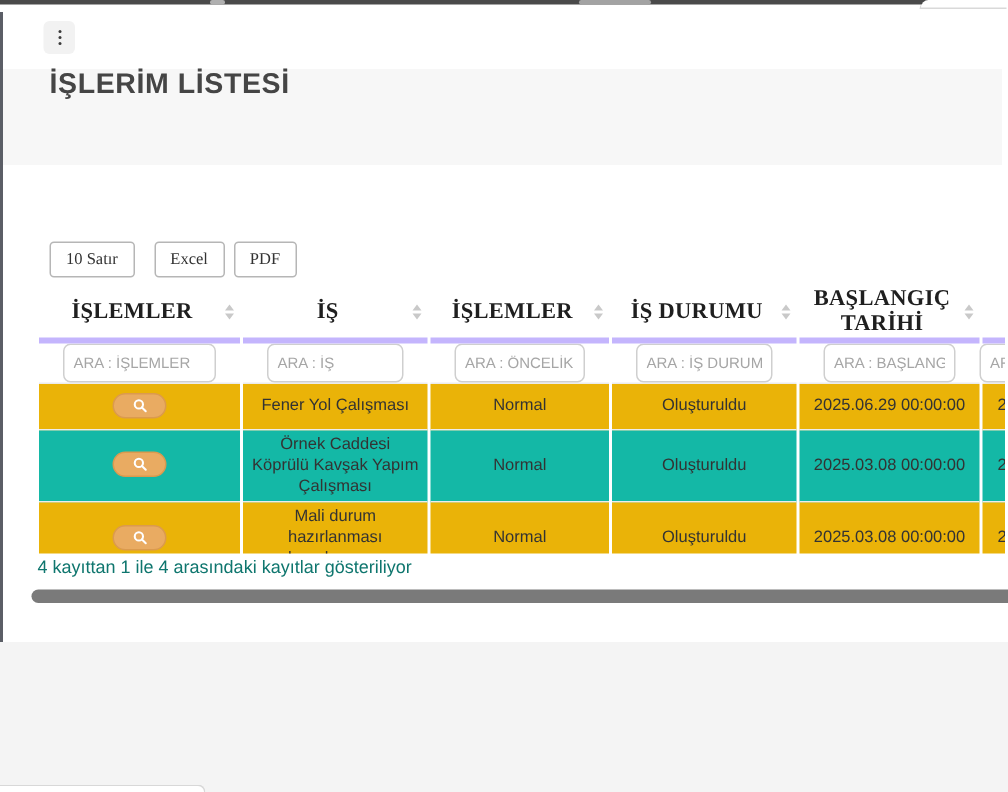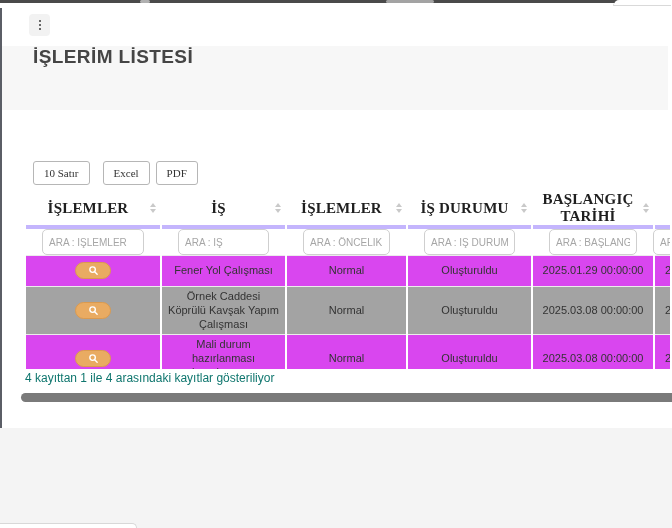--- a/index.html
+++ b/index.html
@@ -37,22 +37,22 @@
   .table-wrap{position:absolute;top:191px;left:24px;width:646px;height:178px;overflow:hidden;}
   table{border-collapse:separate;border-spacing:2px 0;table-layout:fixed;width:741px;}
   th{font-size:15px;font-weight:bold;color:#1f1f1f;text-align:center;letter-spacing:.2px;border-bottom:4px solid #c4b5fd;position:relative;padding:0 14px 0 4px;height:27px;cursor:pointer;background:#fff;font-family:Liberation Serif, serif;}
   .sort-icon{position:absolute;right:4px;top:50%;transform:translateY(-50%);display:flex;flex-direction:column;gap:2px;align-items:center;}
   .sort-icon .up{width:0;height:0;border-left:3.5px solid transparent;border-right:3.5px solid transparent;border-bottom:4px solid #c9c9c9;}
   .sort-icon .dn{width:0;height:0;border-left:3.5px solid transparent;border-right:3.5px solid transparent;border-top:4px solid #c9c9c9;}
   tr.filter-row td{height:27px;text-align:center;vertical-align:middle;border-bottom:1px solid #ececec;background:#fff;}
   .filter-input{width:calc(100% - 32px);height:20px;border:1px solid #cfcfcf;border-radius:5px;font-family:"Liberation Sans",sans-serif;font-size:10px;color:#444;padding:12px 6px;text-align:left;outline:none;background:#fff;}
   .filter-input::placeholder{color:#a6a6a6;}
   td.cell{font-size:11px;color:#333;text-align:center;vertical-align:middle;padding:3px 5px;line-height:1.25;border-bottom:1px solid #ececec;}
-  tr.stripe td.cell{background:#d946ef;}
-  tr.plain td.cell{background:#a3a3a3;}
+  tr.stripe td.cell{background:#eab308;}
+  tr.plain td.cell{background:#14b8a6;}
   tr.done td.cell{background:var(--row-green);border-bottom:1px solid #6fb971;}
   td.cell.end-col{text-align:left;padding-left:10px;}
   .search-pill{width:36px;height:17px;border-radius:9px;background:var(--accent-orange);border:1px solid var(--accent-orange-border);display:inline-flex;align-items:center;justify-content:center;cursor:pointer;}
 
   
   .footer-info{position:absolute;top:371px;left:25px;font-size:12px;color:#0f766e;}
   .hscrollbar{position:absolute;top:393px;left:21px;width:651px;height:9px;}
   .hscroll-thumb{width:100%;height:9px;background:var(--scrollbar-gray);border-radius:5px 0 0 5px;}
   .bottom-area{position:absolute;top:428px;left:0;width:672px;height:100px;background:#f4f4f4;}
   .statusbar-stub{position:absolute;bottom:0;left:0;width:137px;height:5px;background:#ffffff;border-top:1px solid #d8d8d8;border-right:1px solid #d8d8d8;border-top-right-radius:5px;}
@@ -131,21 +131,21 @@
         <tr class="stripe" style="height: 31px;">
           <td class="cell"><button class="search-pill">
               <svg width="11" height="11" viewBox="0 0 24 24">
                 <circle cx="10" cy="10" r="6" fill="none" stroke="#fff" stroke-width="3"></circle>
                 <line x1="14.5" y1="14.5" x2="20" y2="20" stroke="#fff" stroke-width="3" stroke-linecap="round"></line>
               </svg>
             </button></td>
           <td class="cell">Fener Yol Çalışması</td>
           <td class="cell">Normal</td>
           <td class="cell">Oluşturuldu</td>
-          <td class="cell">2025.01.29 00:00:00</td>
+          <td class="cell">2025.06.29 00:00:00</td>
           <td class="cell end-col">2</td>
         </tr>
         <tr class="plain" style="height: 34px;">
           <td class="cell"><button class="search-pill">
               <svg width="11" height="11" viewBox="0 0 24 24">
                 <circle cx="10" cy="10" r="6" fill="none" stroke="#fff" stroke-width="3"></circle>
                 <line x1="14.5" y1="14.5" x2="20" y2="20" stroke="#fff" stroke-width="3" stroke-linecap="round"></line>
               </svg>
             </button></td>
           <td class="cell">Örnek Caddesi Köprülü Kavşak Yapım Çalışması</td>

